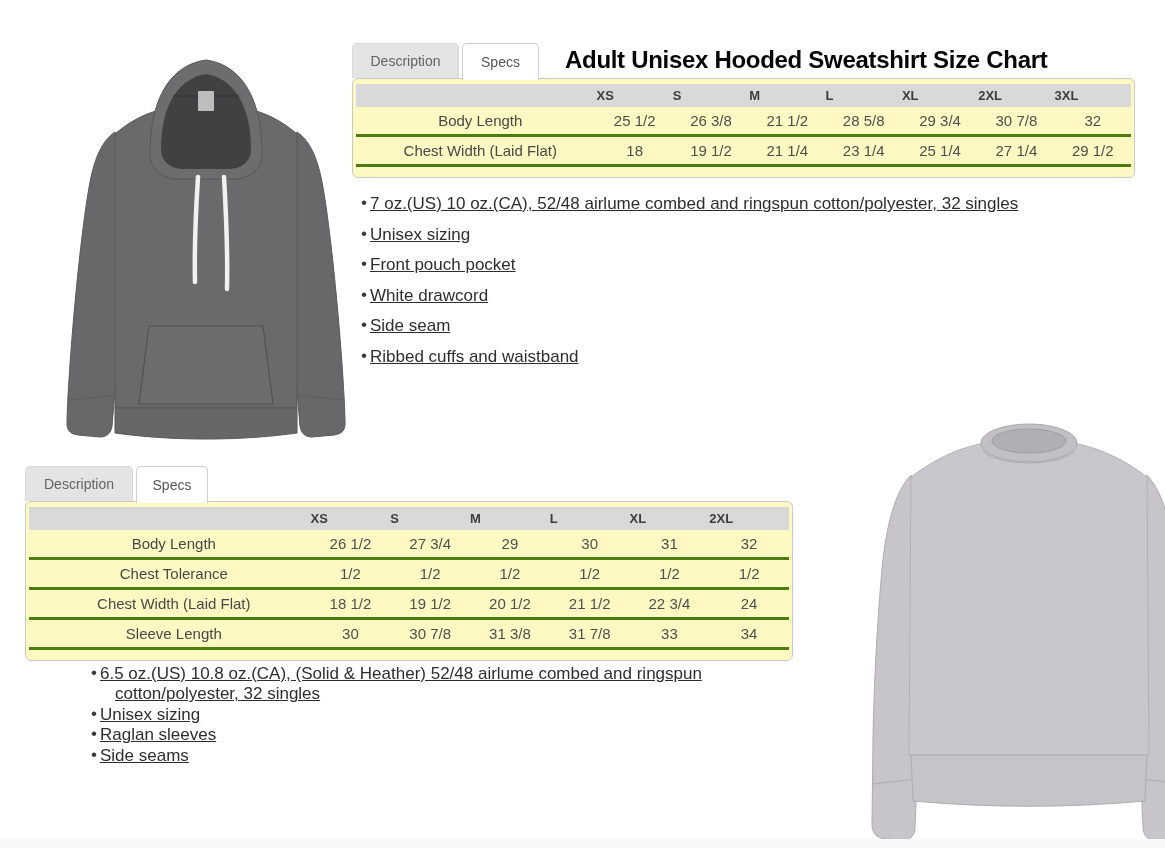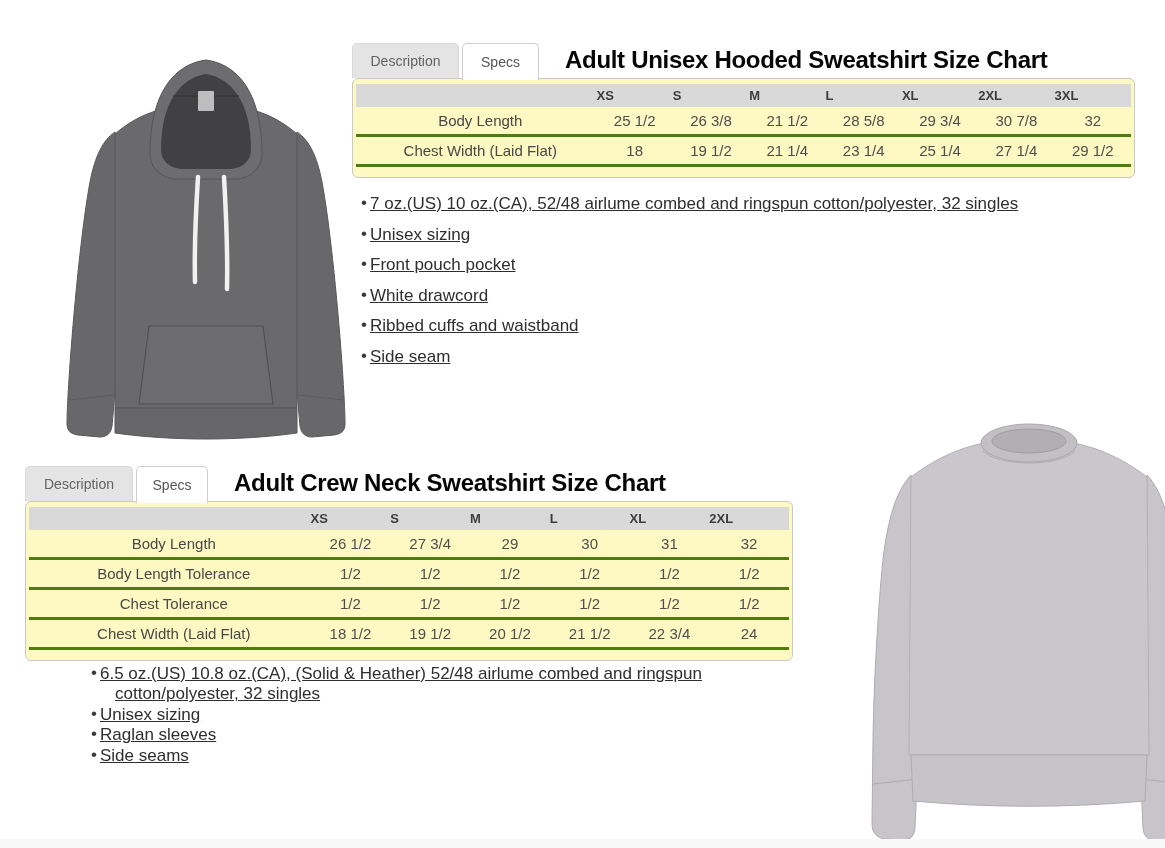--- a/index.html
+++ b/index.html
@@ -131,29 +131,28 @@
         </tbody>
     </table>
   </div>
 </section>
 
 <ul class="features" id="hooded-features">
     <li>7 oz.(US) 10 oz.(CA), 52/48 airlume combed and ringspun cotton/polyester, 32 singles</li>
     <li>Unisex sizing</li>
     <li>Front pouch pocket</li>
     <li>White drawcord</li>
+    <li>Side seam</li>
     <li>Ribbed cuffs and waistband</li>
-    <li>Side seam</li>
   </ul>
 
 <section class="chart-block" id="crew-block">
   <div class="tab-row">
     <div class="tab inactive">Description</div>
     <div class="tab active">Specs</div>
-    <h2 class="chart-title">Adult Crew Neck Sweatshirt Size Chart</h2>
   </div>
   <div class="size-table-wrap">
     <table class="size-table" id="crew-table">
       <thead>
           <tr>
             <th class="label-col"></th>
             <th>XS</th>
             <th>S</th>
             <th>M</th>
             <th>L</th>
@@ -165,46 +164,46 @@
           <tr>
             <td class="label-col">Body Length</td>
             <td>26 1/2</td>
             <td>27 3/4</td>
             <td>29</td>
             <td>30</td>
             <td>31</td>
             <td>32</td>
           </tr>
           <tr>
-            <td class="label-col">Body Length Tolerance</td>
-            <td>1/2</td>
-            <td>1/2</td>
-            <td>1/2</td>
-            <td>1/2</td>
-            <td>1/2</td>
-            <td>1/2</td>
-          </tr>
-          <tr>
             <td class="label-col">Chest Tolerance</td>
             <td>1/2</td>
             <td>1/2</td>
             <td>1/2</td>
             <td>1/2</td>
             <td>1/2</td>
             <td>1/2</td>
           </tr>
           <tr>
             <td class="label-col">Chest Width (Laid Flat)</td>
             <td>18 1/2</td>
             <td>19 1/2</td>
             <td>20 1/2</td>
             <td>21 1/2</td>
             <td>22 3/4</td>
             <td>24</td>
           </tr>
+          <tr>
+            <td class="label-col">Sleeve Length</td>
+            <td>30</td>
+            <td>30 7/8</td>
+            <td>31 3/8</td>
+            <td>31 7/8</td>
+            <td>33</td>
+            <td>34</td>
+          </tr>
         </tbody>
     </table>
   </div>
 </section>
 
 <ul class="features" id="crew-features">
     <li>6.5 oz.(US) 10.8 oz.(CA), (Solid &amp; Heather) 52/48 airlume combed and ringspun cotton/polyester, 32 singles</li>
     <li>Unisex sizing</li>
     <li>Raglan sleeves</li>
     <li>Side seams</li>

